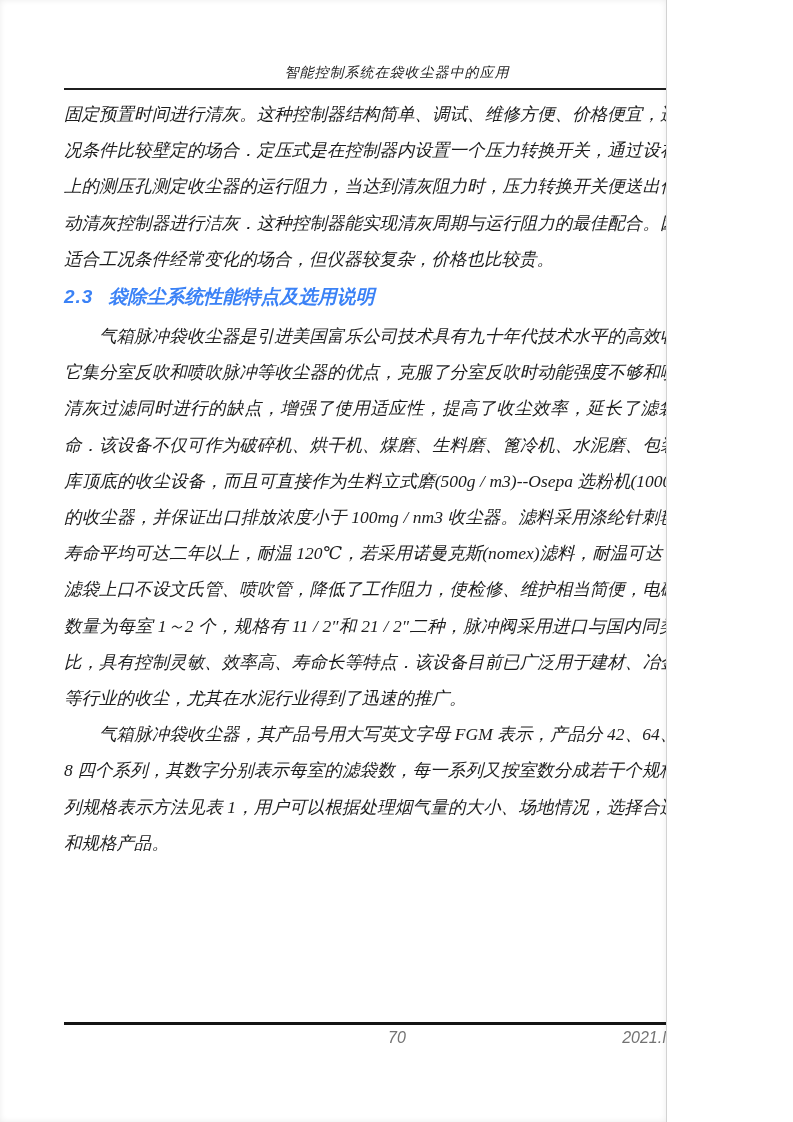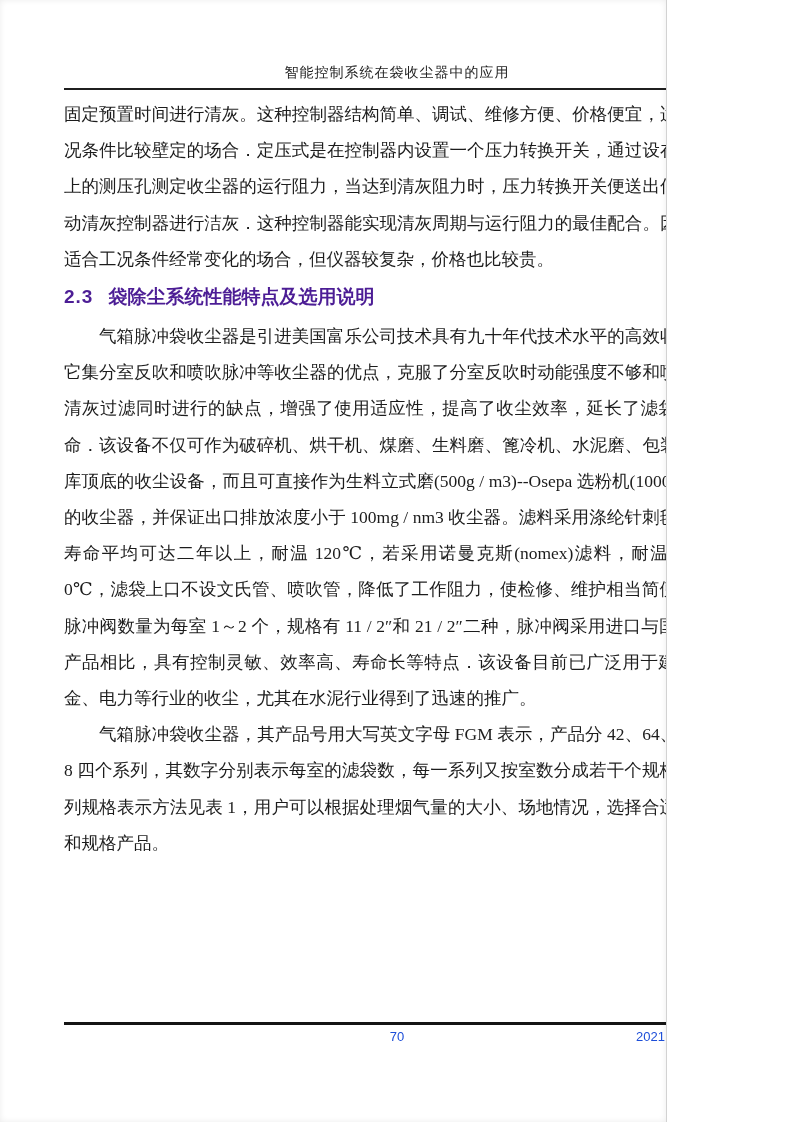--- a/index.html
+++ b/index.html
@@ -8,20 +8,21 @@
   .page {
     position: relative;
     width: 666px;
     height: 1122px;
     background: #ffffff;
     outline: 1px solid #d2d2d2;
     box-shadow: inset 0 0 6px rgba(0,0,0,0.08);
     overflow: hidden;
     font-family: "Liberation Serif", "DejaVu Serif", serif;
     color: #1c1c1c;
+    font-style: italic;
   }
 
   .header {
     position: absolute;
     left: 64px;
     top: 64px;
     width: 666px;
     text-align: center;
     border-bottom: 2px solid #1f1f1f;
     padding-bottom: 6px;
@@ -47,35 +48,35 @@
     word-break: break-all;
   }
 
   .para.indent { text-indent: 2em; }
 
   .section-heading {
     margin: 6px 0 7px 0;
     font-family: "Liberation Sans", "DejaVu Sans", sans-serif;
     font-size: 19px;
     font-weight: bold;
-    color: #4c1d95;
+    color: #3b82f6;
     line-height: 28px;
   }
   .section-heading .sec-num { margin-right: 15px; letter-spacing: 1px; }
 
   .footer {
     position: absolute;
     left: 64px;
     top: 1022px;
     width: 666px;
     height: 26px;
     border-top: 3px solid #141414;
     font-family: "Liberation Sans", "DejaVu Sans", sans-serif;
-    font-size: 13px;
-    color: #1d4ed8;
+    font-size: 16px;
+    color: #737373;
   }
   .footer .page-number {
     position: absolute;
     left: 0; right: 0;
     top: 4px;
     text-align: center;
   }
   .footer .issue {
     position: absolute;
     right: 34px;

